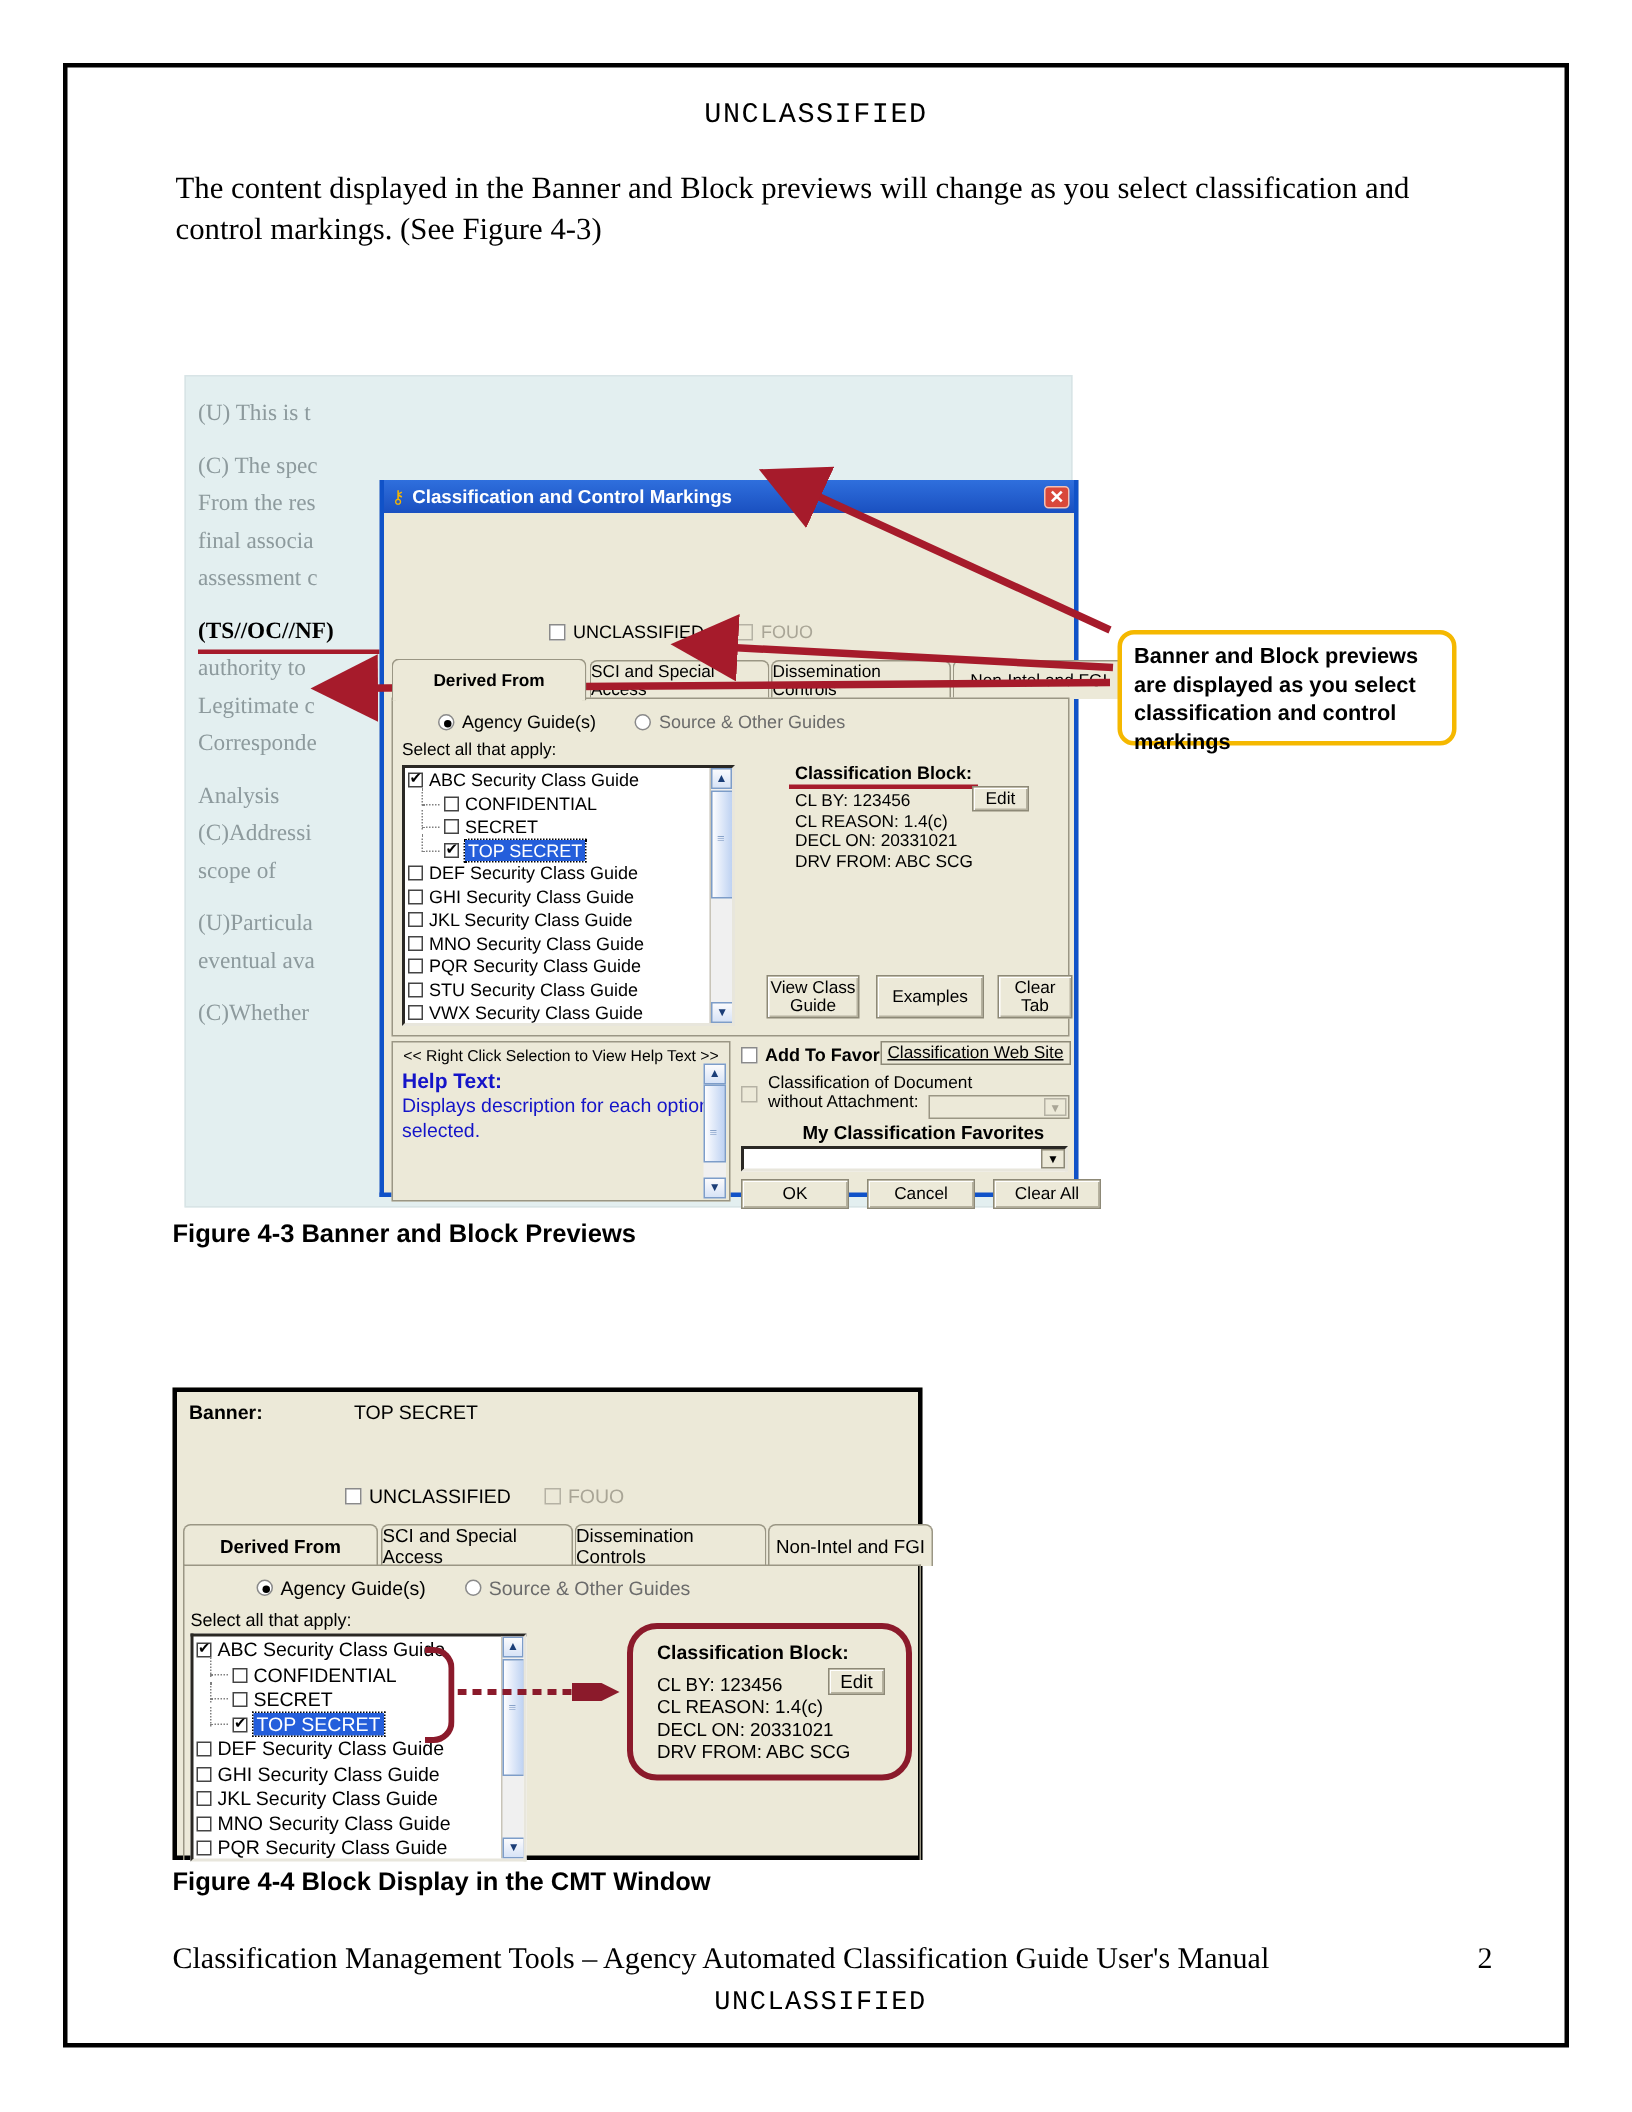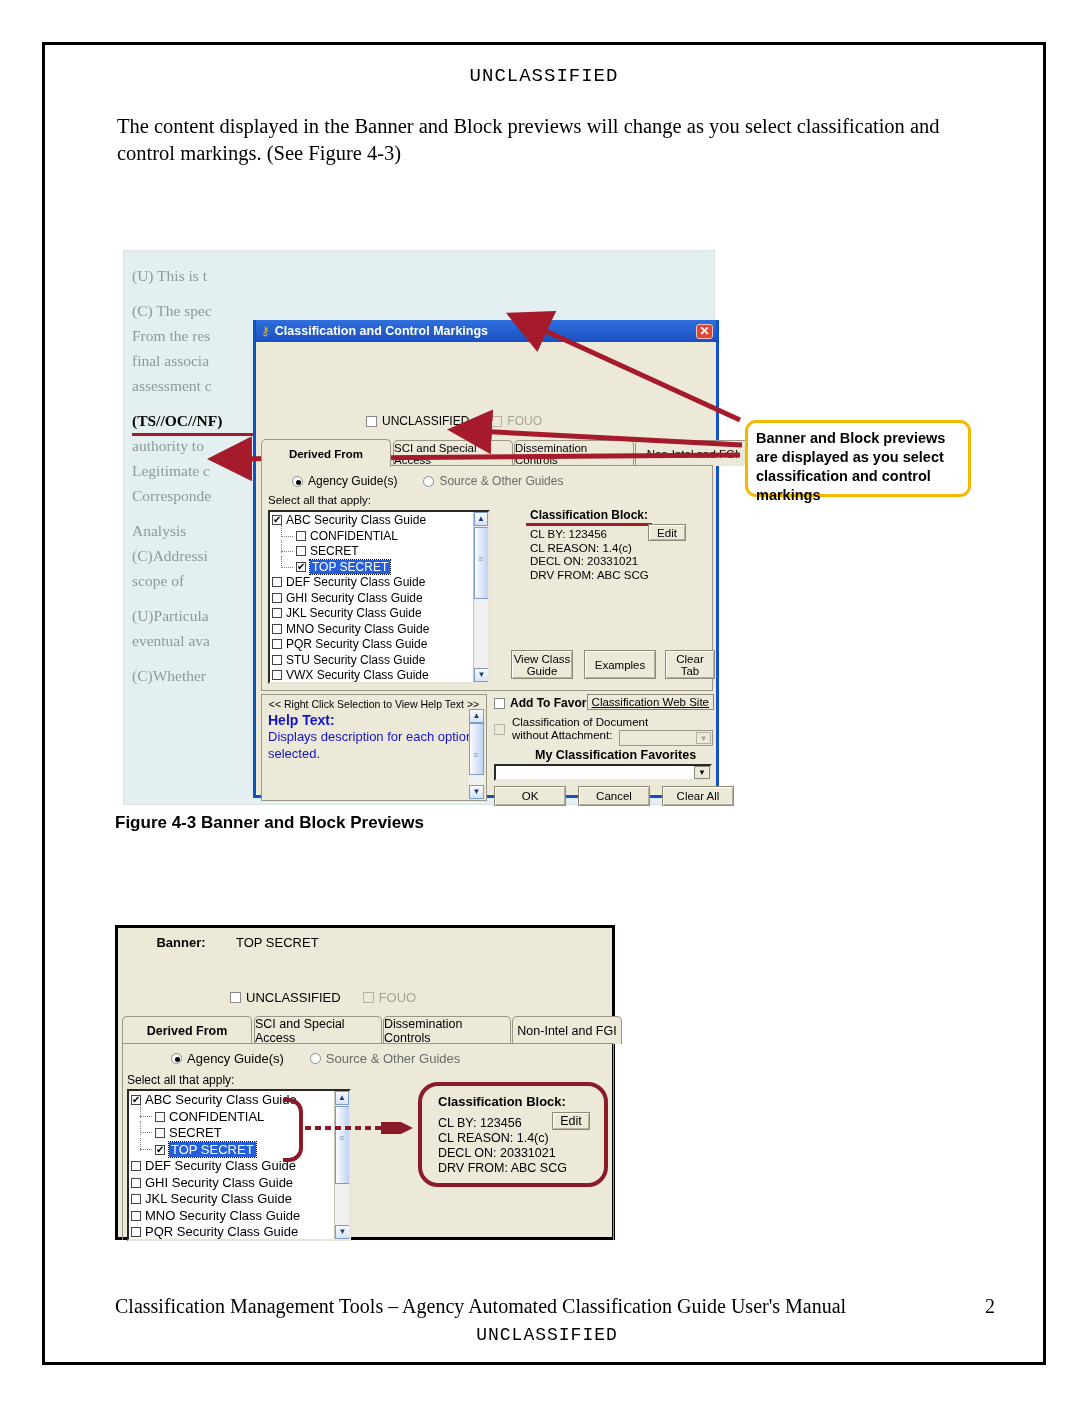--- a/index.html
+++ b/index.html
@@ -264,21 +264,21 @@
   #okBtn     { position:absolute; left:2px;   top:92px; width:72px; height:20px; }
   #cancelBtn { position:absolute; left:86px;  top:92px; width:72px; height:20px; }
   #clearAllBtn{position:absolute; left:170px; top:92px; width:72px; height:20px; }
 
   
   #fig44 {
     position:absolute; left:70px; top:880px;
     width:500px; height:315px;
     background:#ece9d8; border:3px solid #000;
   }
-  .f44-bnr { position:absolute; left:8px; top:5px;text-align:center; }
+  .f44-bnr { position:absolute; left:8px; top:5px; }
   .f44-lbl { font-family:"Liberation Sans", sans-serif; font-weight:bold;
              font-size:13px; display:inline-block; width:110px; }
   .f44-val { font-family:"Liberation Sans", sans-serif; font-size:13px; }
   .f44-uncl { position:absolute; left:112px; top:62px; font-size:0; }
   .f44-tabs { position:absolute; left:4px; top:88px; width:492px; height:28px; }
   .f44-tab { position:absolute; top:0; height:28px; background:#ece9d8;
              border:1px solid #9a9684; border-bottom:none; border-radius:5px 5px 0 0;
              font-family:"Liberation Sans", sans-serif; font-size:12.5px;
              display:flex; align-items:center; justify-content:center; }
   .f44-tab.active { font-weight:bold; }
@@ -531,20 +531,21 @@
             <div>CL BY: 123456</div>
             <div>CL REASON: 1.4(c)</div>
             <div>DECL ON: 20331021</div>
             <div>DRV FROM: ABC SCG</div>
           </div>
         <div class="btn" id="edit44">Edit</div>
       </div>
     </div>
   </div>
 
+  <div class="fig-cap" id="cap44">Figure 4-4  Block Display in the CMT Window</div>
 
   <div class="footer-line">
     <span>Classification Management Tools – Agency Automated Classification Guide User's Manual</span>
     <span class="pg">2</span>
   </div>
   <div class="footer-cls">UNCLASSIFIED</div>
 
 </div>
 
 </body></html>

